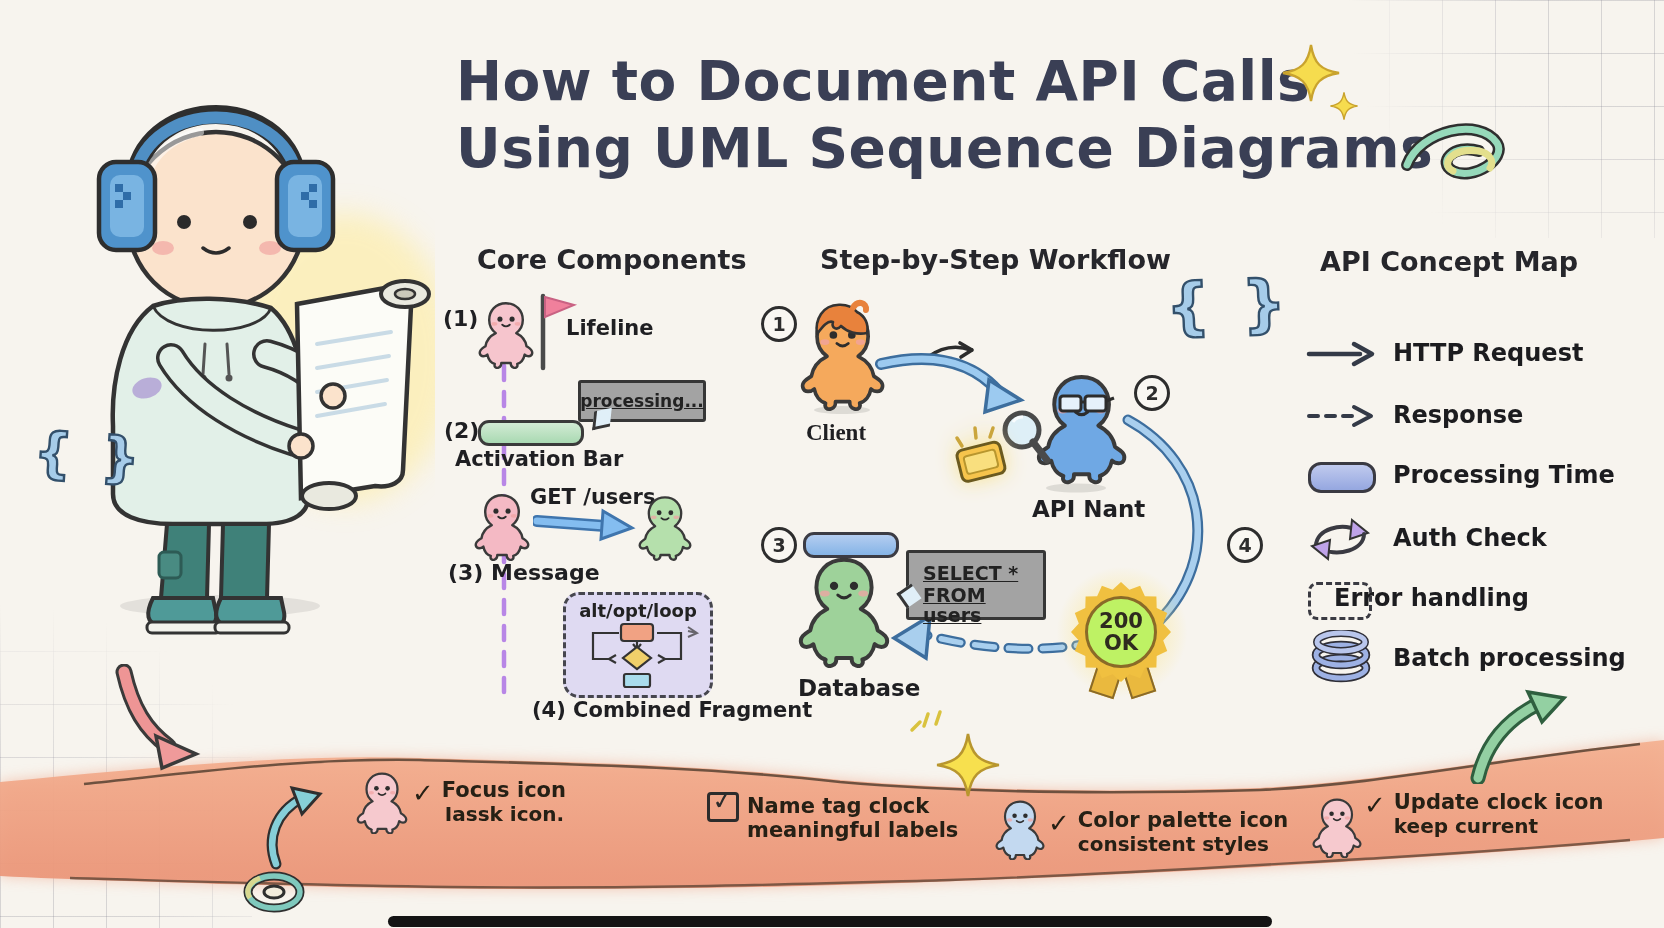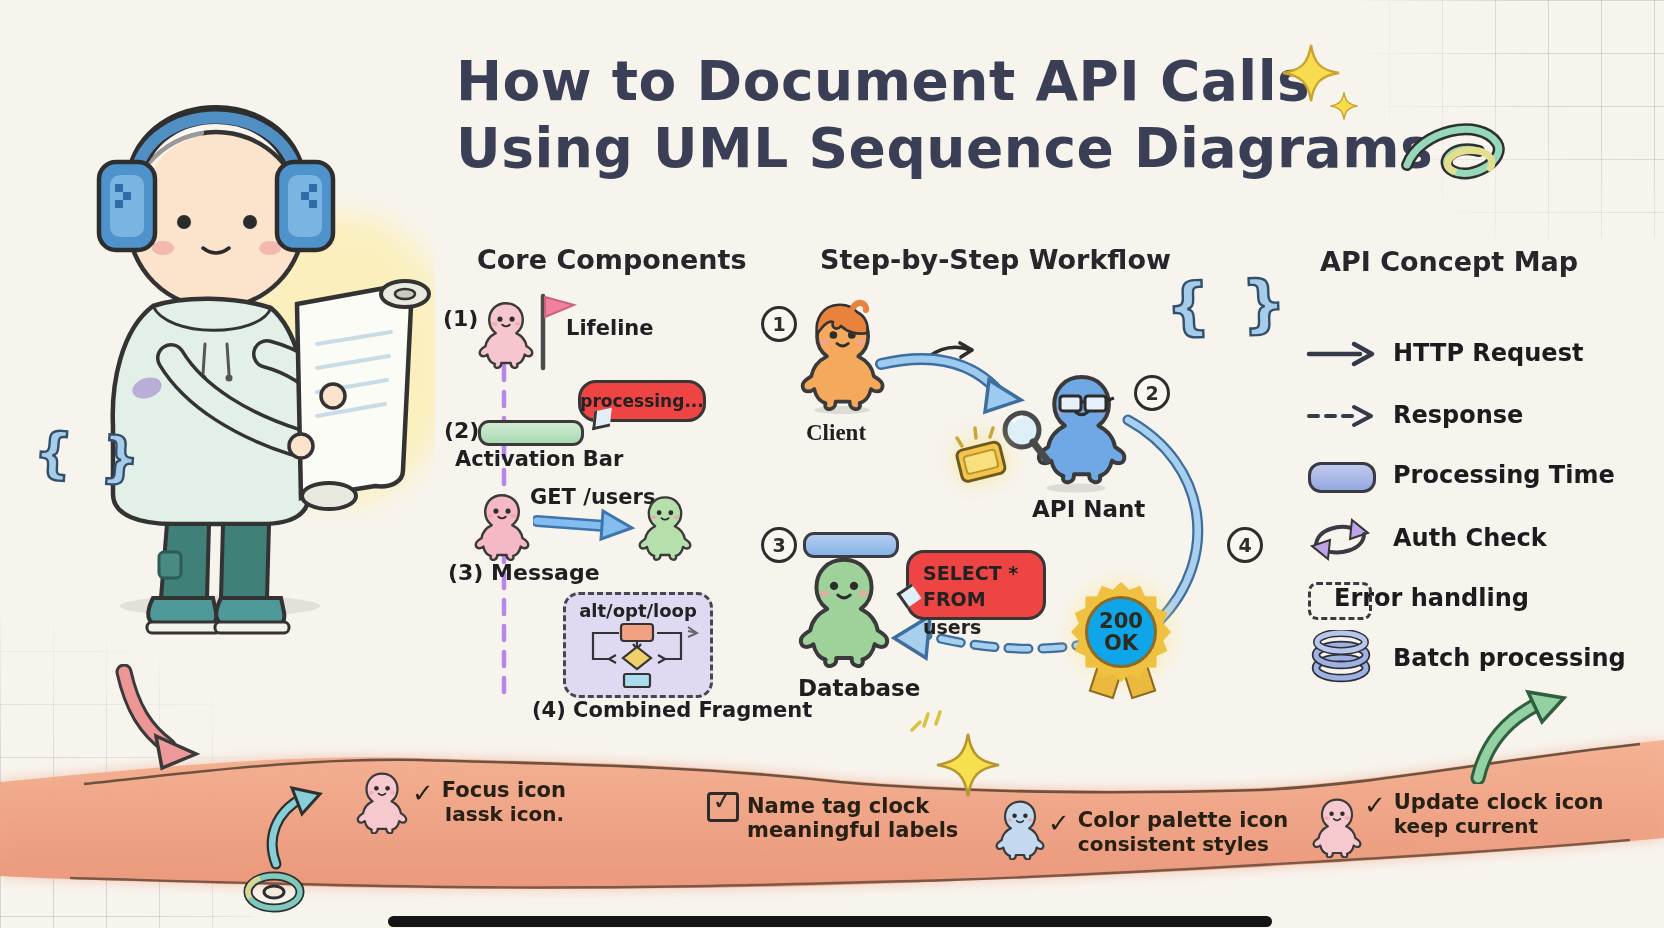--- a/index.html
+++ b/index.html
@@ -10,21 +10,21 @@
   
   .grid{background-image:linear-gradient(to right, rgba(130,130,145,.28) 1.5px, transparent 1.5px),linear-gradient(to bottom, rgba(130,130,145,.28) 1.5px, transparent 1.5px);background-size:53px 53px;}
   .grid-tr{-webkit-mask-image:radial-gradient(circle at 100% 0%, #000 35%, transparent 78%);mask-image:radial-gradient(circle at 100% 0%, #000 35%, transparent 78%);}
   .grid-bl{-webkit-mask-image:radial-gradient(circle at 0% 100%, #000 35%, transparent 78%);mask-image:radial-gradient(circle at 0% 100%, #000 35%, transparent 78%);}
   .title{font-size:55px;line-height:67px;font-weight:800;color:#3a3f55;letter-spacing:.5px;}
   .colhead{font-size:27px;font-weight:800;color:#26262b;white-space:nowrap;}
   .lbl{color:#1f1f22;white-space:nowrap;}
   .numcircle{width:30px;height:30px;border:3px solid #2d2d2d;border-radius:50%;color:#2d2d2d;font-size:19px;font-weight:800;display:flex;align-items:center;justify-content:center;background:rgba(255,255,255,.25);}
   .pillblue{border:3px solid #3c3c44;border-radius:11px;background:linear-gradient(#b4cdf0,#85b4e6);}
   .pillgreen{border:3px solid #3a3a3a;border-radius:11px;background:linear-gradient(#d2ebd4,#a9d9b2);}
-  .bubble{background:#ef4444;border:3px solid #363636;border-radius:18px;color:#222;}
+  .bubble{background:#a3a3a3;border:3px solid #363636;border-radius:3px;color:#222;text-decoration:underline;}
   .bubble .tail{position:absolute;width:15px;height:15px;background:#e0eff8;border-left:3px solid #363636;border-bottom:3px solid #363636;}
   .fragbox{border:3.5px dashed #46464e;border-radius:16px;background:rgba(216,211,242,.8);}
   .braces{font-weight:700;color:#a6cce9;-webkit-text-stroke:2.4px #33506b;letter-spacing:5px;}
   .legendrow-label{font-size:24px;font-weight:800;color:#1c1c1f;white-space:nowrap;}
   .dashbox{border:3.5px dashed #3a3a42;border-radius:9px;}
   .tiptext{font-size:21px;line-height:24px;font-weight:800;color:#262015;white-space:nowrap;}
   .tipcheck{font-size:26px;font-weight:800;color:#262015;margin-right:8px;}
   .seal{clip-path:polygon(100% 50%, 92.2% 58.4%, 96.2% 69.1%, 85.7% 73.9%, 85.4% 85.4%, 73.9% 85.7%, 69.1% 96.2%, 58.4% 92.2%, 50% 100%, 41.6% 92.2%, 30.9% 96.2%, 26.1% 85.7%, 14.6% 85.4%, 14.3% 73.9%, 3.8% 69.1%, 7.8% 58.4%, 0% 50%, 7.8% 41.6%, 3.8% 30.9%, 14.3% 26.1%, 14.6% 14.6%, 26.1% 14.3%, 30.9% 3.8%, 41.6% 7.8%, 50% 0%, 58.4% 7.8%, 69.1% 3.8%, 73.9% 14.3%, 85.4% 14.6%, 85.7% 26.1%, 96.2% 30.9%, 92.2% 41.6%);background:#f0c040;}
 </style>
 </head>
@@ -261,29 +261,29 @@
 
     <svg class="abs" style="left:798px;top:556px;" width="92" height="112" viewBox="0 0 60 72">
         <g style="color:#9ed29a;">
           <use href="#blob-shape"></use>
         </g>
       </svg>
     <div class="abs lbl w800" style="left:798px;top:675px;font-size:23px;">Database</div>
 
     <div class="abs bubble" style="left:906px;top:550px;width:140px;height:70px;padding:8px 0 0 14px;box-sizing:border-box;">
       <div class="w800" style="font-size:19px;line-height:24px;">SELECT *</div>
-      <div class="w800" style="font-size:19px;line-height:28px;">FROM users</div>
+      <div class="w800" style="font-size:19px;line-height:20px;">FROM users</div>
       <span class="tail" style="left:-9px;top:34px;transform:rotate(55deg);"></span>
     </div>
 
     <div class="abs" style="left:1056px;top:566px;width:132px;height:132px;background:radial-gradient(circle, rgba(250,230,140,.95) 0%, rgba(250,230,140,0) 70%);"></div>
     <div class="abs" style="left:1093px;top:664px;width:22px;height:28px;background:#eab93e;border:2.5px solid #8a6a28;transform:rotate(18deg);"></div>
     <div class="abs" style="left:1126px;top:664px;width:22px;height:28px;background:#eab93e;border:2.5px solid #8a6a28;transform:rotate(-18deg);"></div>
     <div class="abs seal" style="left:1071px;top:582px;width:100px;height:100px;"></div>
-    <div class="abs" style="left:1085px;top:596px;width:66px;height:66px;border-radius:50%;background:#0ea5e9;border:3px solid #8a6a28;display:flex;flex-direction:column;align-items:center;justify-content:center;">
+    <div class="abs" style="left:1085px;top:596px;width:66px;height:66px;border-radius:50%;background:#bef264;border:3px solid #8a6a28;display:flex;flex-direction:column;align-items:center;justify-content:center;">
       <div class="w800" style="font-size:21px;line-height:22px;color:#2e2a1f;">200</div>
       <div class="w800" style="font-size:21px;line-height:22px;color:#2e2a1f;">OK</div>
     </div>
 
     <div class="abs braces" style="left:1166px;top:268px;font-size:62px;transform:rotate(-2deg);">{ }</div>
   </div>
 
   <div>
     <div class="abs colhead" style="left:1320px;top:246px;">API Concept Map</div>
 

